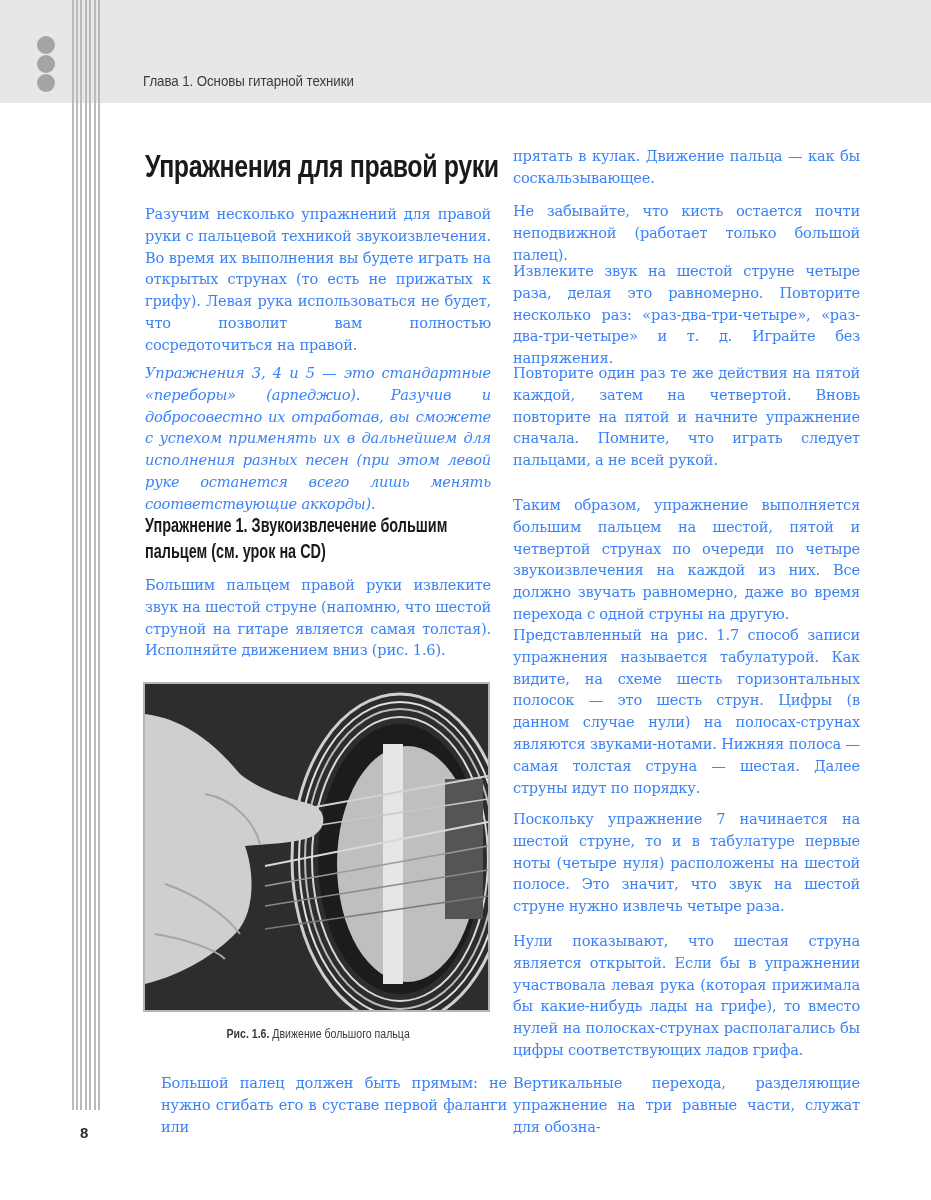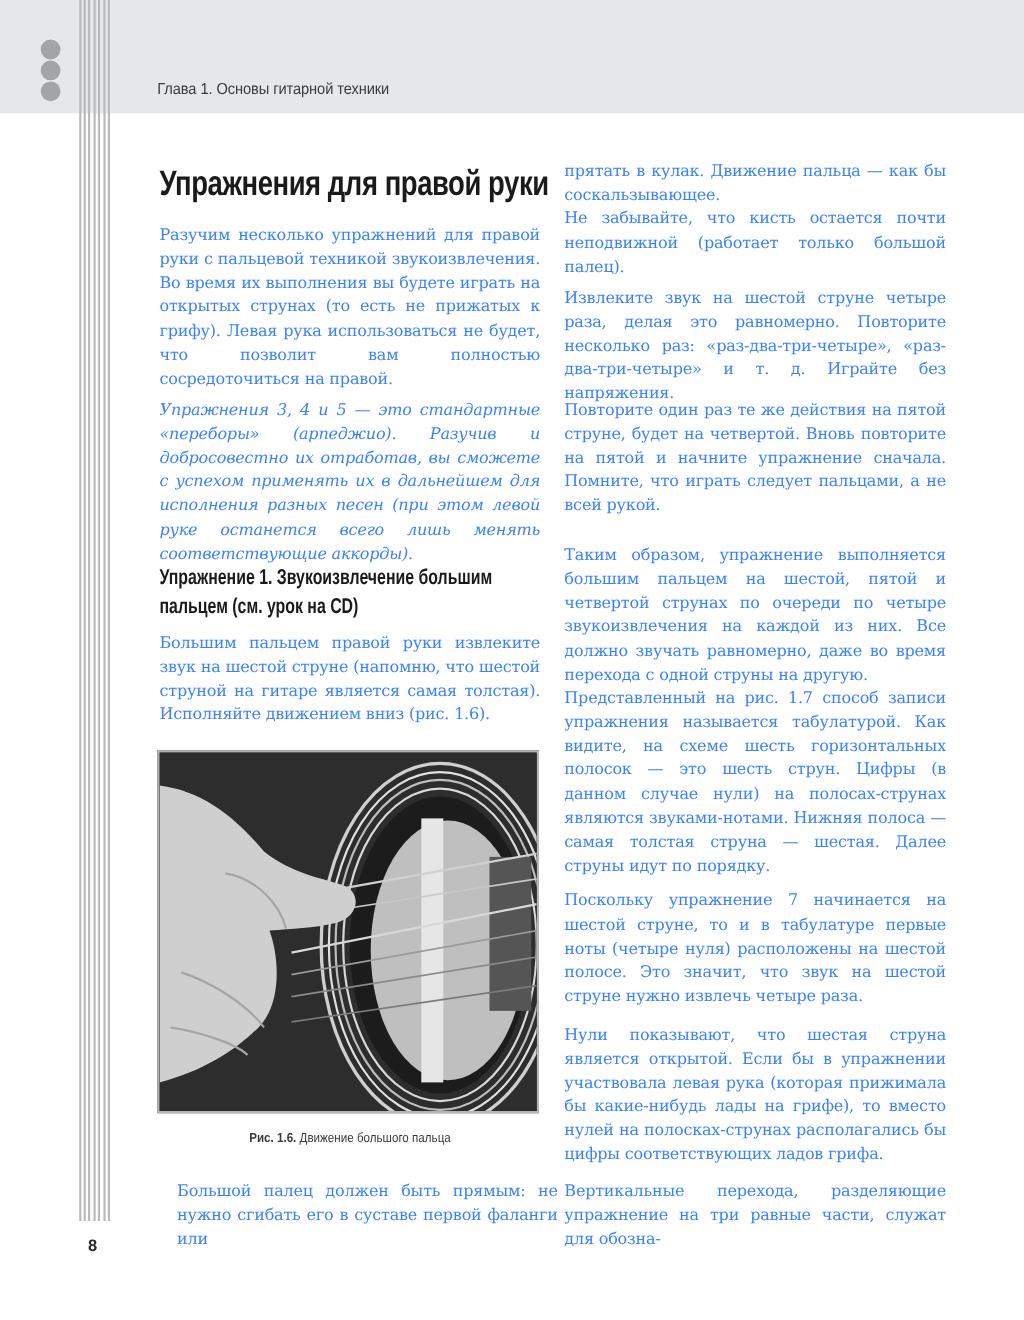--- a/index.html
+++ b/index.html
@@ -127,22 +127,22 @@
 
 <div class="caption">
   <span class="caption-inner">
     <span class="cap-label">Рис. 1.6.</span><span> Движение большого пальца</span>
   </span>
 </div>
 
 <p class="para" style="left:161px; top:1072px; width:346px;">Большой палец должен быть прямым: не нужно сгибать его в суставе первой фаланги или</p>
 
 <p class="para" style="left:513px; top:145px; width:347px;">прятать в кулак. Движение пальца — как бы соскальзывающее.</p>
-<p class="para" style="left:513px; top:188px; width:347px;">Не забывайте, что кисть остается почти неподвижной (работает только большой палец).</p>
+<p class="para" style="left:513px; top:200px; width:347px;">Не забывайте, что кисть остается почти неподвижной (работает только большой палец).</p>
 <p class="para" style="left:513px; top:260px; width:347px;">Извлеките звук на шестой струне четыре раза, делая это равномерно. Повторите несколько раз: «раз-два-три-четыре», «раз-два-три-четыре» и т. д. Играйте без напряжения.</p>
-<p class="para" style="left:513px; top:362px; width:347px;">Повторите один раз те же действия на пятой струне, будет на четвертой. Вновь повторите на пятой и начните упражнение сначала. Помните, что играть следует пальцами, а не всей рукой.</p>
+<p class="para" style="left:513px; top:362px; width:347px;">Повторите один раз те же действия на пятой каждой, затем на четвертой. Вновь повторите на пятой и начните упражнение сначала. Помните, что играть следует пальцами, а не всей рукой.</p>
 <p class="para" style="left:513px; top:494px; width:347px;">Таким образом, упражнение выполняется большим пальцем на шестой, пятой и четвертой струнах по очереди по четыре звукоизвлечения на каждой из них. Все должно звучать равномерно, даже во время перехода с одной струны на другую.</p>
 <p class="para" style="left:513px; top:624px; width:347px;">Представленный на рис. 1.7 способ записи упражнения называется табулатурой. Как видите, на схеме шесть горизонтальных полосок — это шесть струн. Цифры (в данном случае нули) на полосах-струнах являются звуками-нотами. Нижняя полоса — самая толстая струна — шестая. Далее струны идут по порядку.</p>
 <p class="para" style="left:513px; top:808px; width:347px;">Поскольку упражнение 7 начинается на шестой струне, то и в табулатуре первые ноты (четыре нуля) расположены на шестой полосе. Это значит, что звук на шестой струне нужно извлечь четыре раза.</p>
 <p class="para" style="left:513px; top:930px; width:347px;">Нули показывают, что шестая струна является открытой. Если бы в упражнении участвовала левая рука (которая прижимала бы какие-нибудь лады на грифе), то вместо нулей на полосках-струнах располагались бы цифры соответствующих ладов грифа.</p>
 <p class="para" style="left:513px; top:1072px; width:347px;">Вертикальные перехода, разделяющие упражнение на три равные части, служат для обозна-</p>
 
 <div class="page-number">8</div>
 
 </body></html>

